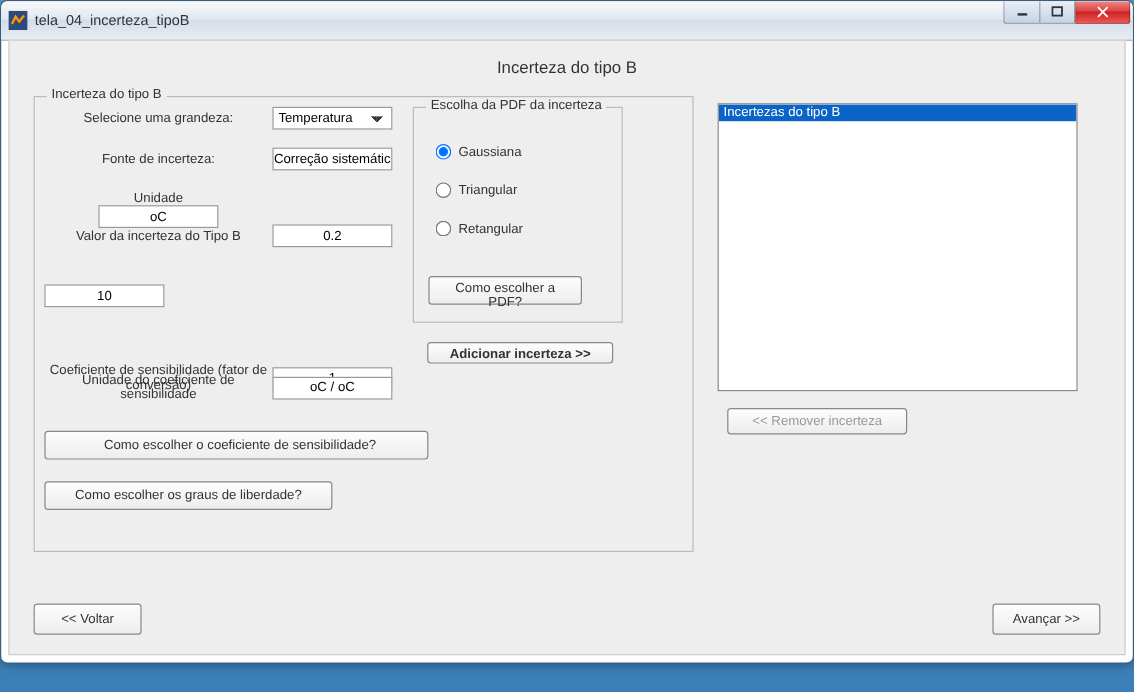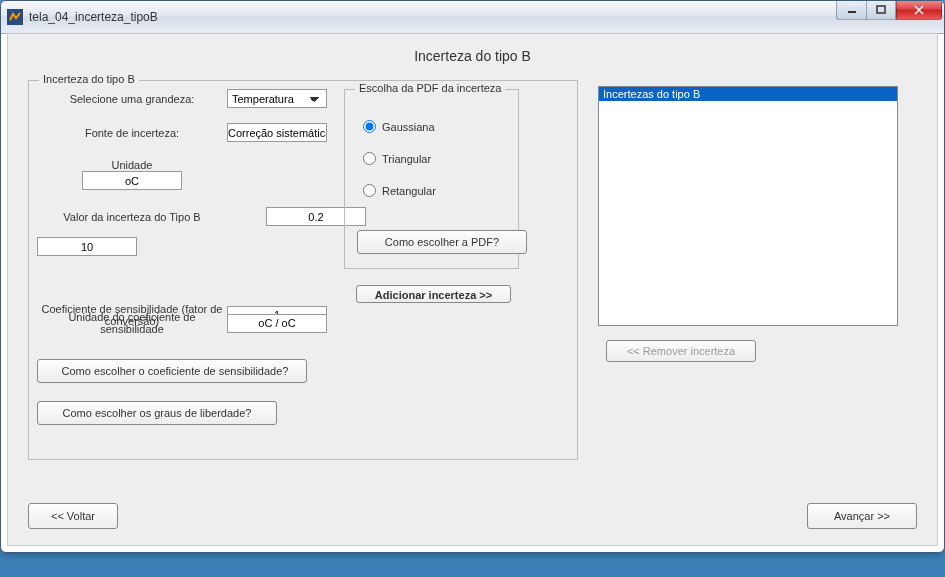--- a/index.html
+++ b/index.html
@@ -244,72 +244,72 @@
         <div class="row" style="top:42px;">
           <div class="lbl">Fonte de incerteza:</div>
           <input class="field" value="Correção sistemática" style="">
         </div>
 
         <div class="row" style="top:78px;flex-direction:column;">
           <div class="lbl">Unidade</div>
           <input class="field" value="oC" style="">
         </div>
 
-        <div class="row" style="top:126px;gap:39px;">
+        <div class="row" style="top:106px;">
           <div class="lbl">Valor da incerteza do Tipo B</div>
           <input class="field" value="0.2" style="">
         </div>
 
         <div class="row" style="top:156px;">
           <input class="field" value="10" style="">
         </div>
 
         <div class="row" style="top:190px;margin-top:32px;">
           <div class="lbl sensitivity-label">Coeficiente de sensibilidade (fator de conversão)</div>
           <input class="field" value="1" style="">
         </div>
 
         <div class="row" style="top:230px;">
           <div class="lbl sensitivity-label">Unidade do coeficiente de sensibilidade</div>
           <input class="field" value="oC / oC" style="">
         </div>
 
-        <button class="btn" style="position:absolute; left:8px; top:278px; width:270px; height:24px;padding-left:16px;">Como escolher o coeficiente de sensibilidade?</button>
+        <button class="btn" style="position:absolute; left:8px; top:278px; width:320px; height:24px;padding-left:16px;">Como escolher o coeficiente de sensibilidade?</button>
         <button class="btn" style="position:absolute; left:8px; top:320px; width:240px; height:24px;">Como escolher os graus de liberdade?</button>
 
         <div class="groupbox gb-pdf">
           <div class="legend">Escolha da PDF da incerteza</div>
 
           <div class="radio-row" style="top:30px;">
             <input type="radio" name="pdf" checked="" style="">
             <span>Gaussiana</span>
           </div>
           <div class="radio-row" style="top:62px;">
             <input type="radio" name="pdf" style="">
             <span>Triangular</span>
           </div>
           <div class="radio-row" style="top:94px;">
             <input type="radio" name="pdf" style="">
             <span>Retangular</span>
           </div>
 
-          <button class="btn" style="position:absolute; left:12px; top:140px; width:170px; height:24px;">Como escolher a PDF?</button>
+          <button class="btn" style="position:absolute; left:12px; top:140px; width:128px; height:24px;">Como escolher a PDF?</button>
         </div>
 
         <button class="btn" style="position:absolute; left:327px; top:204px; width:155px; height:18px;font-weight:bold;">Adicionar incerteza &gt;&gt;</button>
       </div>
 
       <div class="listbox">
         <div class="item selected">Incertezas do tipo B</div>
       </div>
 
       <button class="btn" disabled="" style="position:absolute; left:578px; top:296px; width:150px; height:22px;">&lt;&lt; Remover incerteza</button>
 
       <div class="footer-left">
         <button class="btn" style="width:90px; height:26px;">&lt;&lt; Voltar</button>
       </div>
       <div class="footer-right">
-        <button class="btn" style="width:110px; height:26px;">Avançar &gt;&gt;</button>
+        <button class="btn" style="width:90px; height:26px;">Avançar &gt;&gt;</button>
       </div>
 
     </div>
   </div>
 </div>
 
 </body></html>

